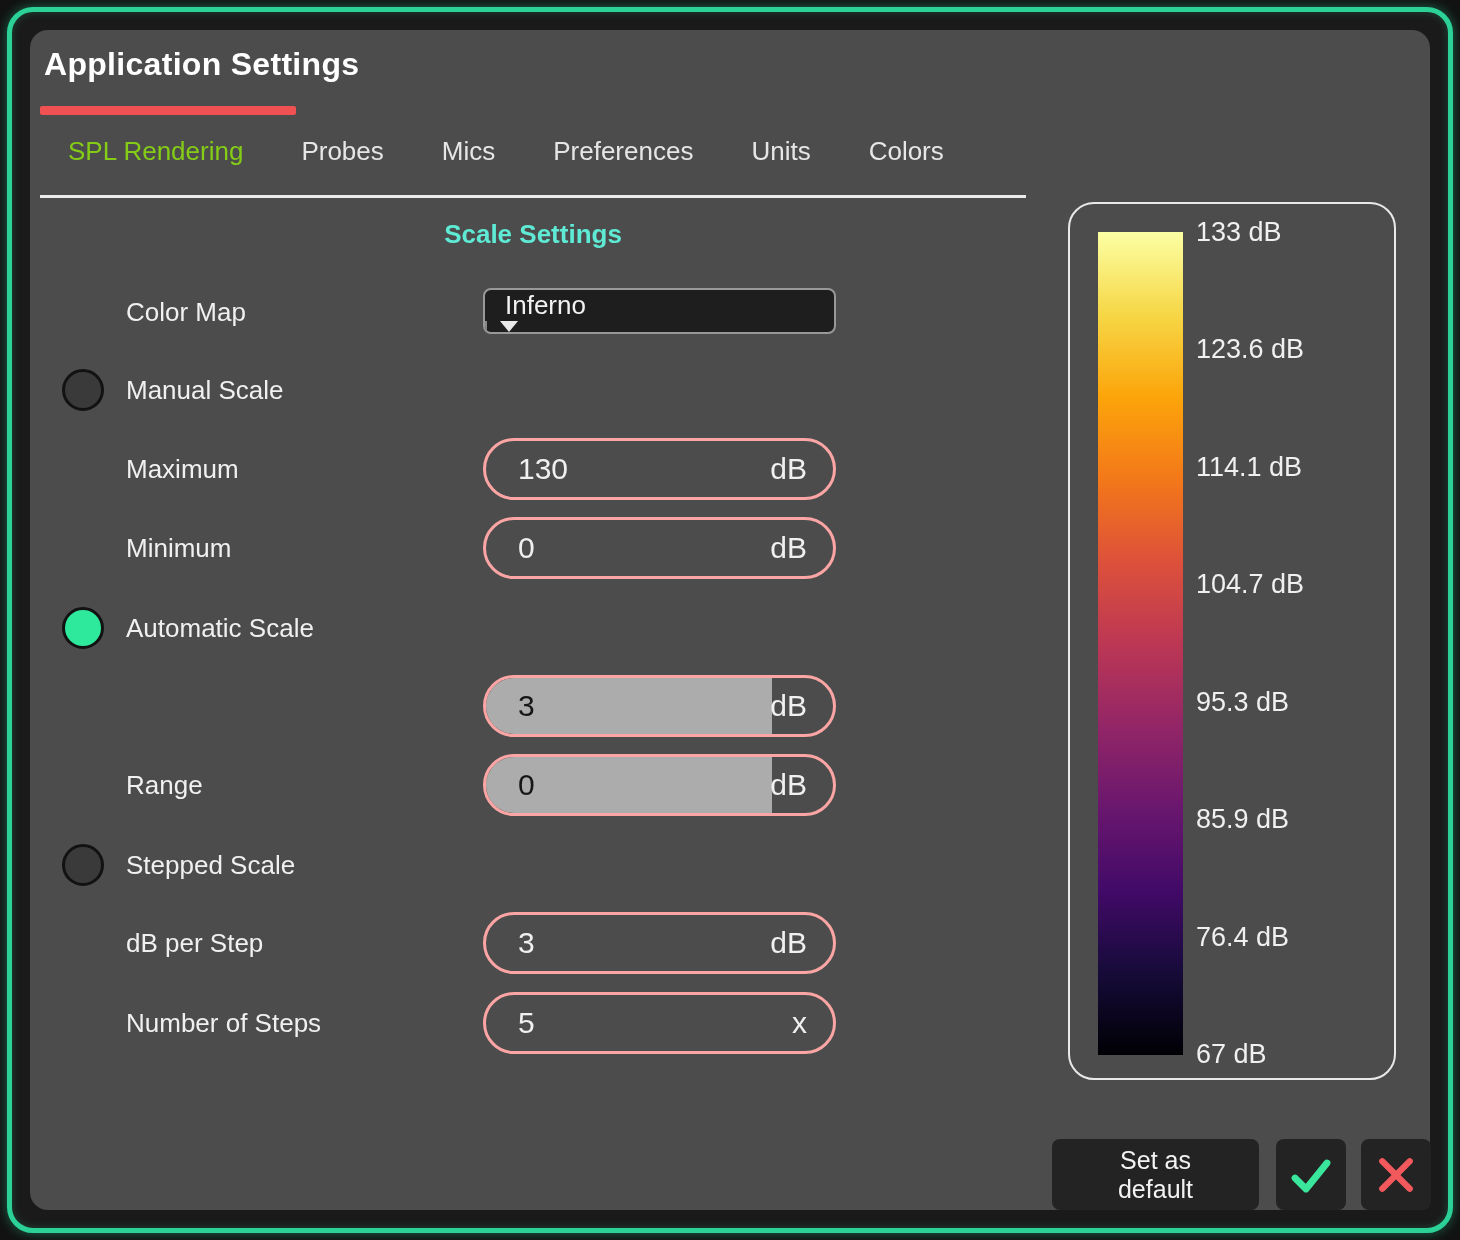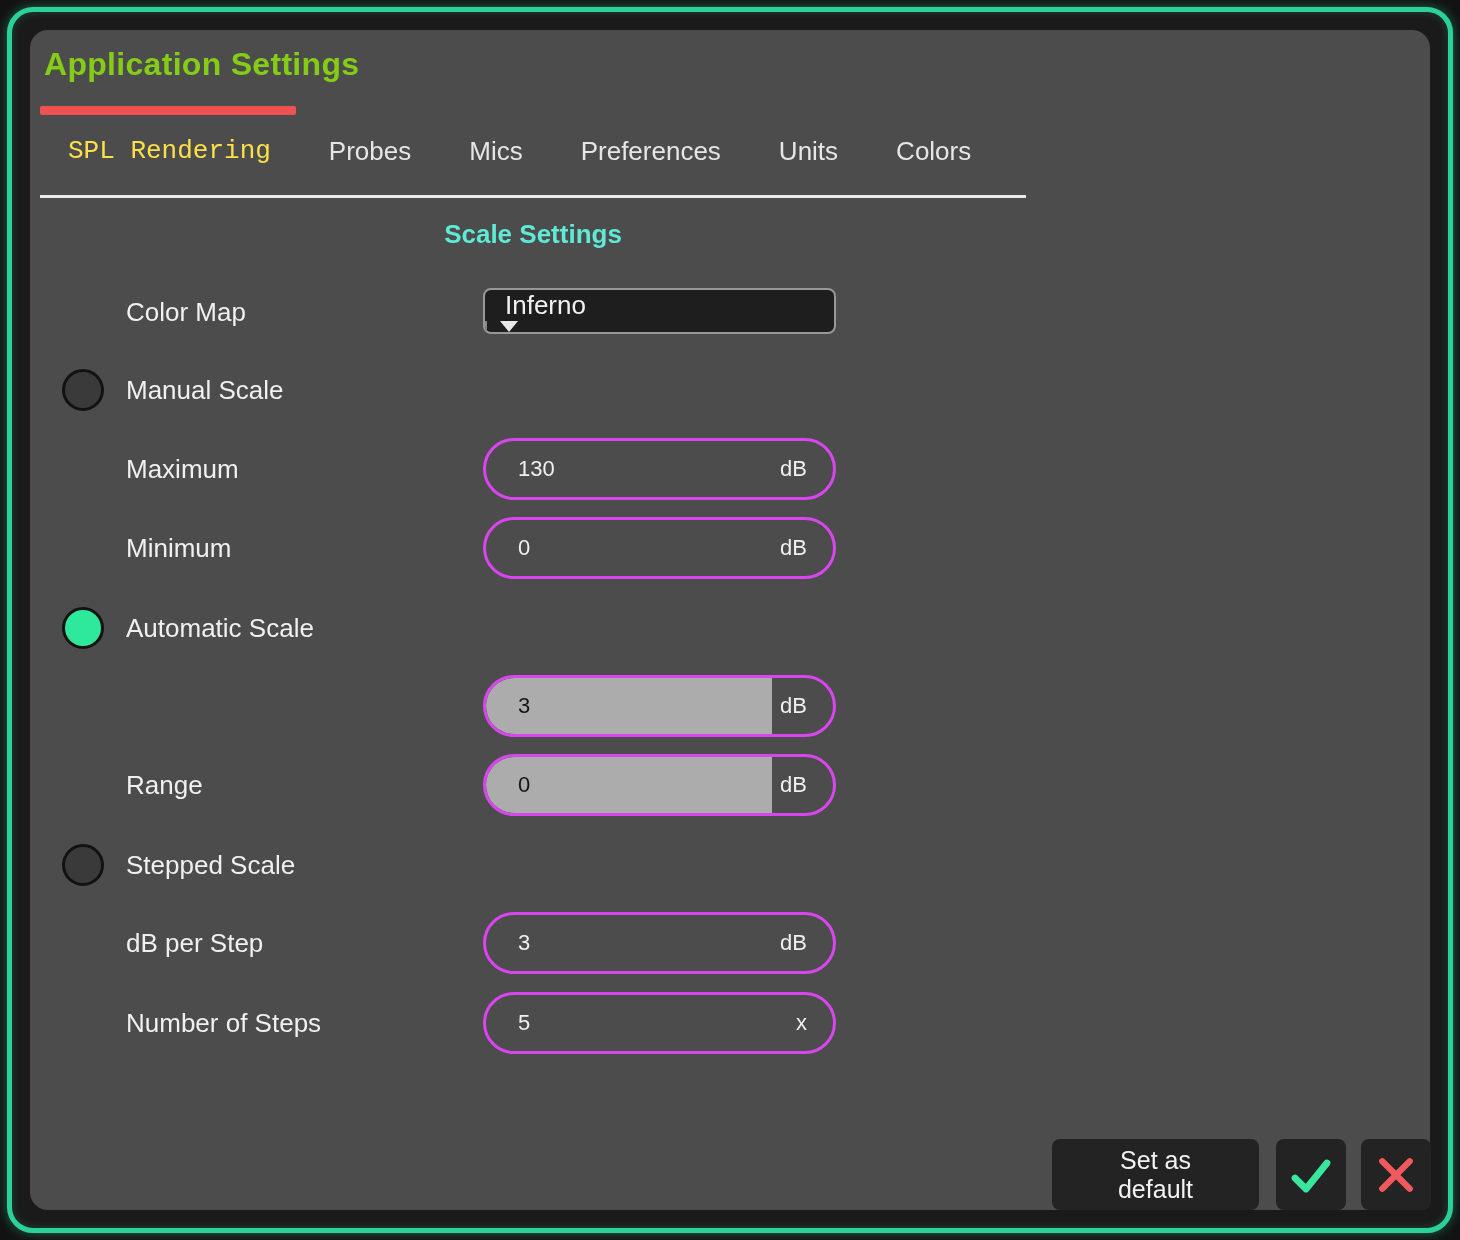--- a/index.html
+++ b/index.html
@@ -12,44 +12,44 @@
     position:absolute; inset:7px; border:5px solid #2bd197; border-radius:26px;
     background:#1a1a1a; box-shadow:0 0 12px rgba(43,209,151,.45), inset 0 0 8px rgba(43,209,151,.25);
     box-sizing:border-box;
   }
   .panel {
     position:absolute; left:30px; top:30px; width:1400px; height:1180px;
     background:#4c4c4c; border-radius:18px;
   }
   .abs { position:absolute; }
 
-  .title { left:14px; top:16px; font-size:32px; font-weight:700; color:#84cc16; letter-spacing:.3px; }
+  .title { left:14px; top:16px; font-size:32px; font-weight:700; color:#ffffff; letter-spacing:.3px; }
   .accent-bar { left:10px; top:76px; width:256px; height:9px; background:#ef5152; border-radius:2px; }
 
   .tabs { left:38px; top:106px; display:flex; gap:58px; font-size:26px; color:#e6e6e6; }
   .tab { cursor:default; white-space:nowrap; }
-  .tab.active { color:#fde047;font-family:Liberation Mono, monospace; }
+  .tab.active { color:#84cc16; }
 
   .tab-divider { left:10px; top:165px; width:986px; height:3px; background:#ebebeb; }
 
   .section-title { left:10px; top:189px; width:986px; text-align:center; font-size:26px; font-weight:700; color:#5eead4; }
 
   .lbl { left:96px; height:62px; display:flex; align-items:center; font-size:26px; color:#f0f0f0; white-space:nowrap; }
 
   .radio {
     left:32px; width:42px; height:42px; border-radius:50%;
     border:3px solid #121212; box-sizing:border-box; background:#3a3a3a;
   }
   .radio.selected { background:#2ee99b; }
 
   .pill {
     left:453px; width:353px; height:62px; box-sizing:border-box;
-    border:3px solid #d946ef; border-radius:31px;
+    border:3px solid #fca5a5; border-radius:31px;
     display:flex; align-items:center; justify-content:space-between;
-    padding:0 26px 0 32px; font-size:22px; color:#f0f0f0;
+    padding:0 26px 0 32px; font-size:30px; color:#f0f0f0;
   }
   .pill .val { color:#f0f0f0; }
   .pill .unit { color:#f0f0f0; }
   .pill--gray {
     background:linear-gradient(to right, #acacac 0px, #acacac 286px, rgba(0,0,0,0) 286px);
     background-clip:padding-box;
   }
   .pill--gray .val { color:#161616; }
 
   .dropdown {
@@ -156,20 +156,33 @@
       <span class="val">3</span>
       <span class="unit">dB</span>
     </div>
 
     <div class="abs lbl" style="top:962px;">Number of Steps</div>
     <div class="abs pill" style="top:962px;">
       <span class="val">5</span>
       <span class="unit">x</span>
     </div>
 
+    <div class="abs cb-panel">
+      <div class="cb-bar"></div>
+      <div class="cb-labels">
+        <div class="cb-label">133 dB</div>
+        <div class="cb-label">123.6 dB</div>
+        <div class="cb-label">114.1 dB</div>
+        <div class="cb-label">104.7 dB</div>
+        <div class="cb-label">95.3 dB</div>
+        <div class="cb-label">85.9 dB</div>
+        <div class="cb-label">76.4 dB</div>
+        <div class="cb-label">67 dB</div>
+      </div>
+    </div>
 
     <div class="abs btn-dark set-default">Set as default</div>
 
     <div class="abs btn-dark icon-btn check-btn">
       <svg width="48" height="48" viewBox="0 0 24 24">
         <polyline points="4,13.5 9.5,19 20,6" fill="none" stroke="#3ae69c" stroke-width="3.4" stroke-linecap="round" stroke-linejoin="round"></polyline>
       </svg>
     </div>
 
     <div class="abs btn-dark icon-btn cross-btn">

